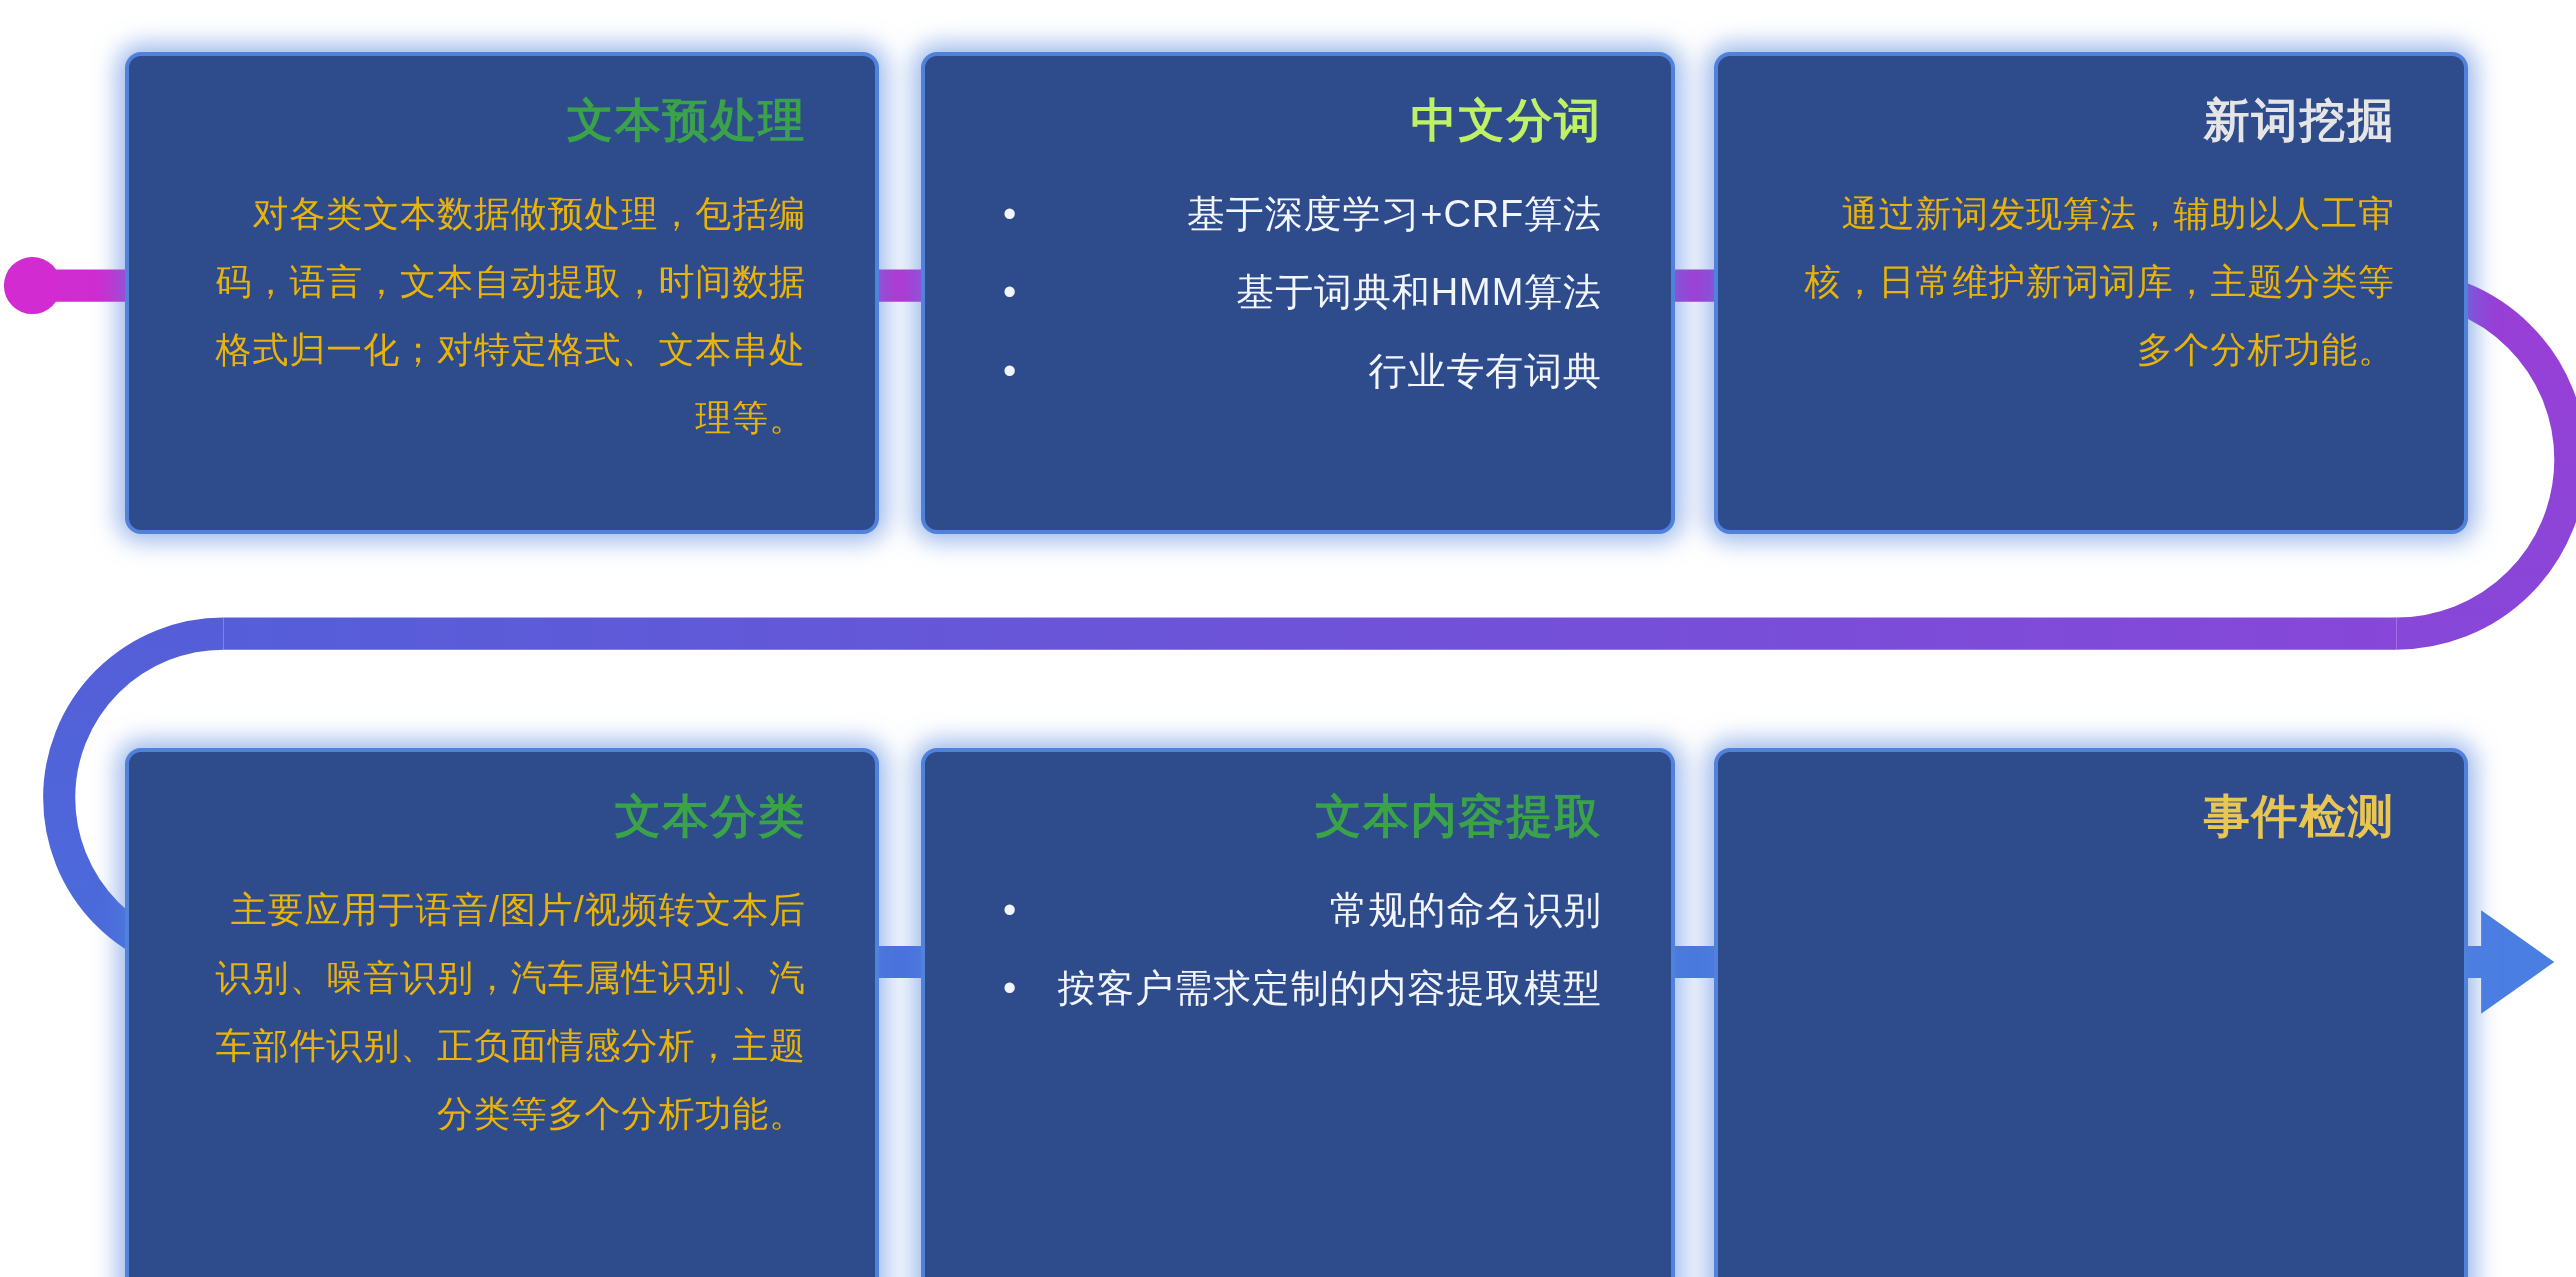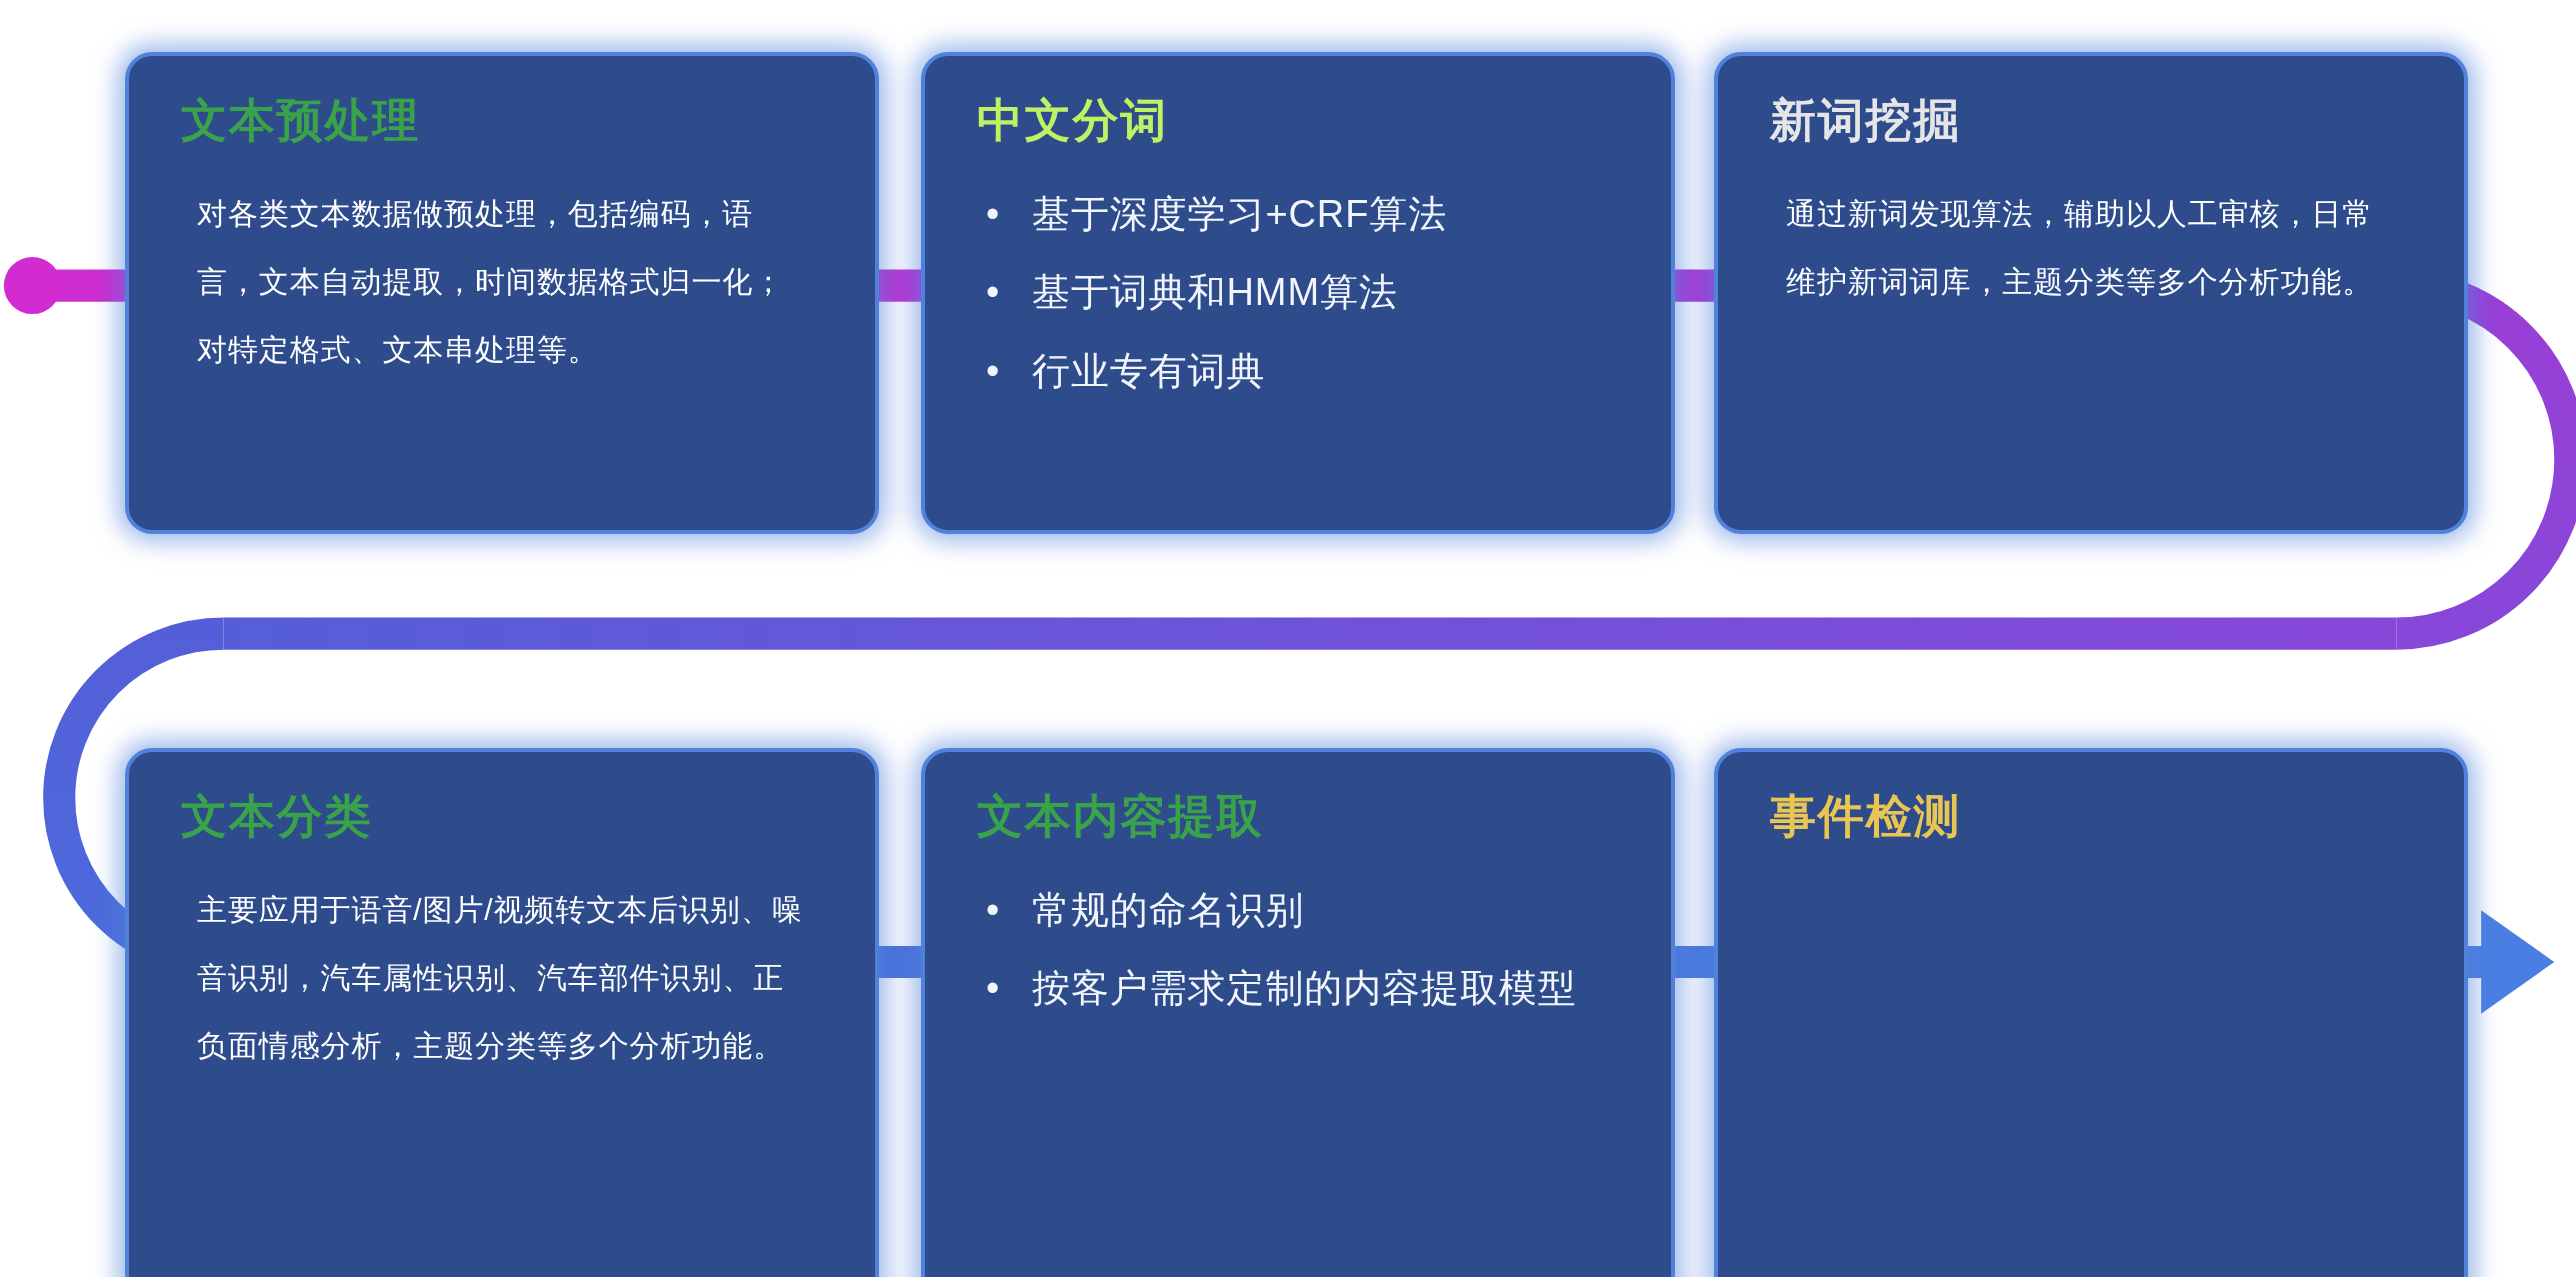--- a/index.html
+++ b/index.html
@@ -21,40 +21,41 @@
     width: 2576px;
     height: 1277px;
     display: block;
   }
   .card {
     position: absolute;
     box-sizing: border-box;
     width: 754px;
     background: #2e4b8c;
     border: 4.5px solid #5082dc;
-    border-radius: 27px;
+    border-radius: 16px;
     box-shadow: 0 0 23px 8px rgba(80, 130, 220, 0.55);
-    padding: 36px 52px;
+    padding: 36px 69px;
+    text-align: right;
   }
   .r1 { top: 52px;  height: 482px; }
   .r2 { top: 748px; height: 576px; }
   .c1 { left: 125px; }
   .c2 { left: 921px; }
   .c3 { left: 1714px; }
   .card-title {
     margin: 0 0 30px 0;
     font-size: 46px;
     line-height: 1.25;
     font-weight: 700;
     letter-spacing: 1.8px;
   }
   .card-body {
-    margin: 16px;
-    color: #ffffff;
-    font-size: 30px;
+    margin: 0;
+    color: #eab308;
+    font-size: 36px;
     line-height: 68px;
     letter-spacing: 0.9px;
   }
   .card-bullets {
     margin: 9px 0 0 0;
     padding: 0;
     list-style: none;
     color: #f2f5fb;
     font-size: 38px;
     line-height: 68px;

